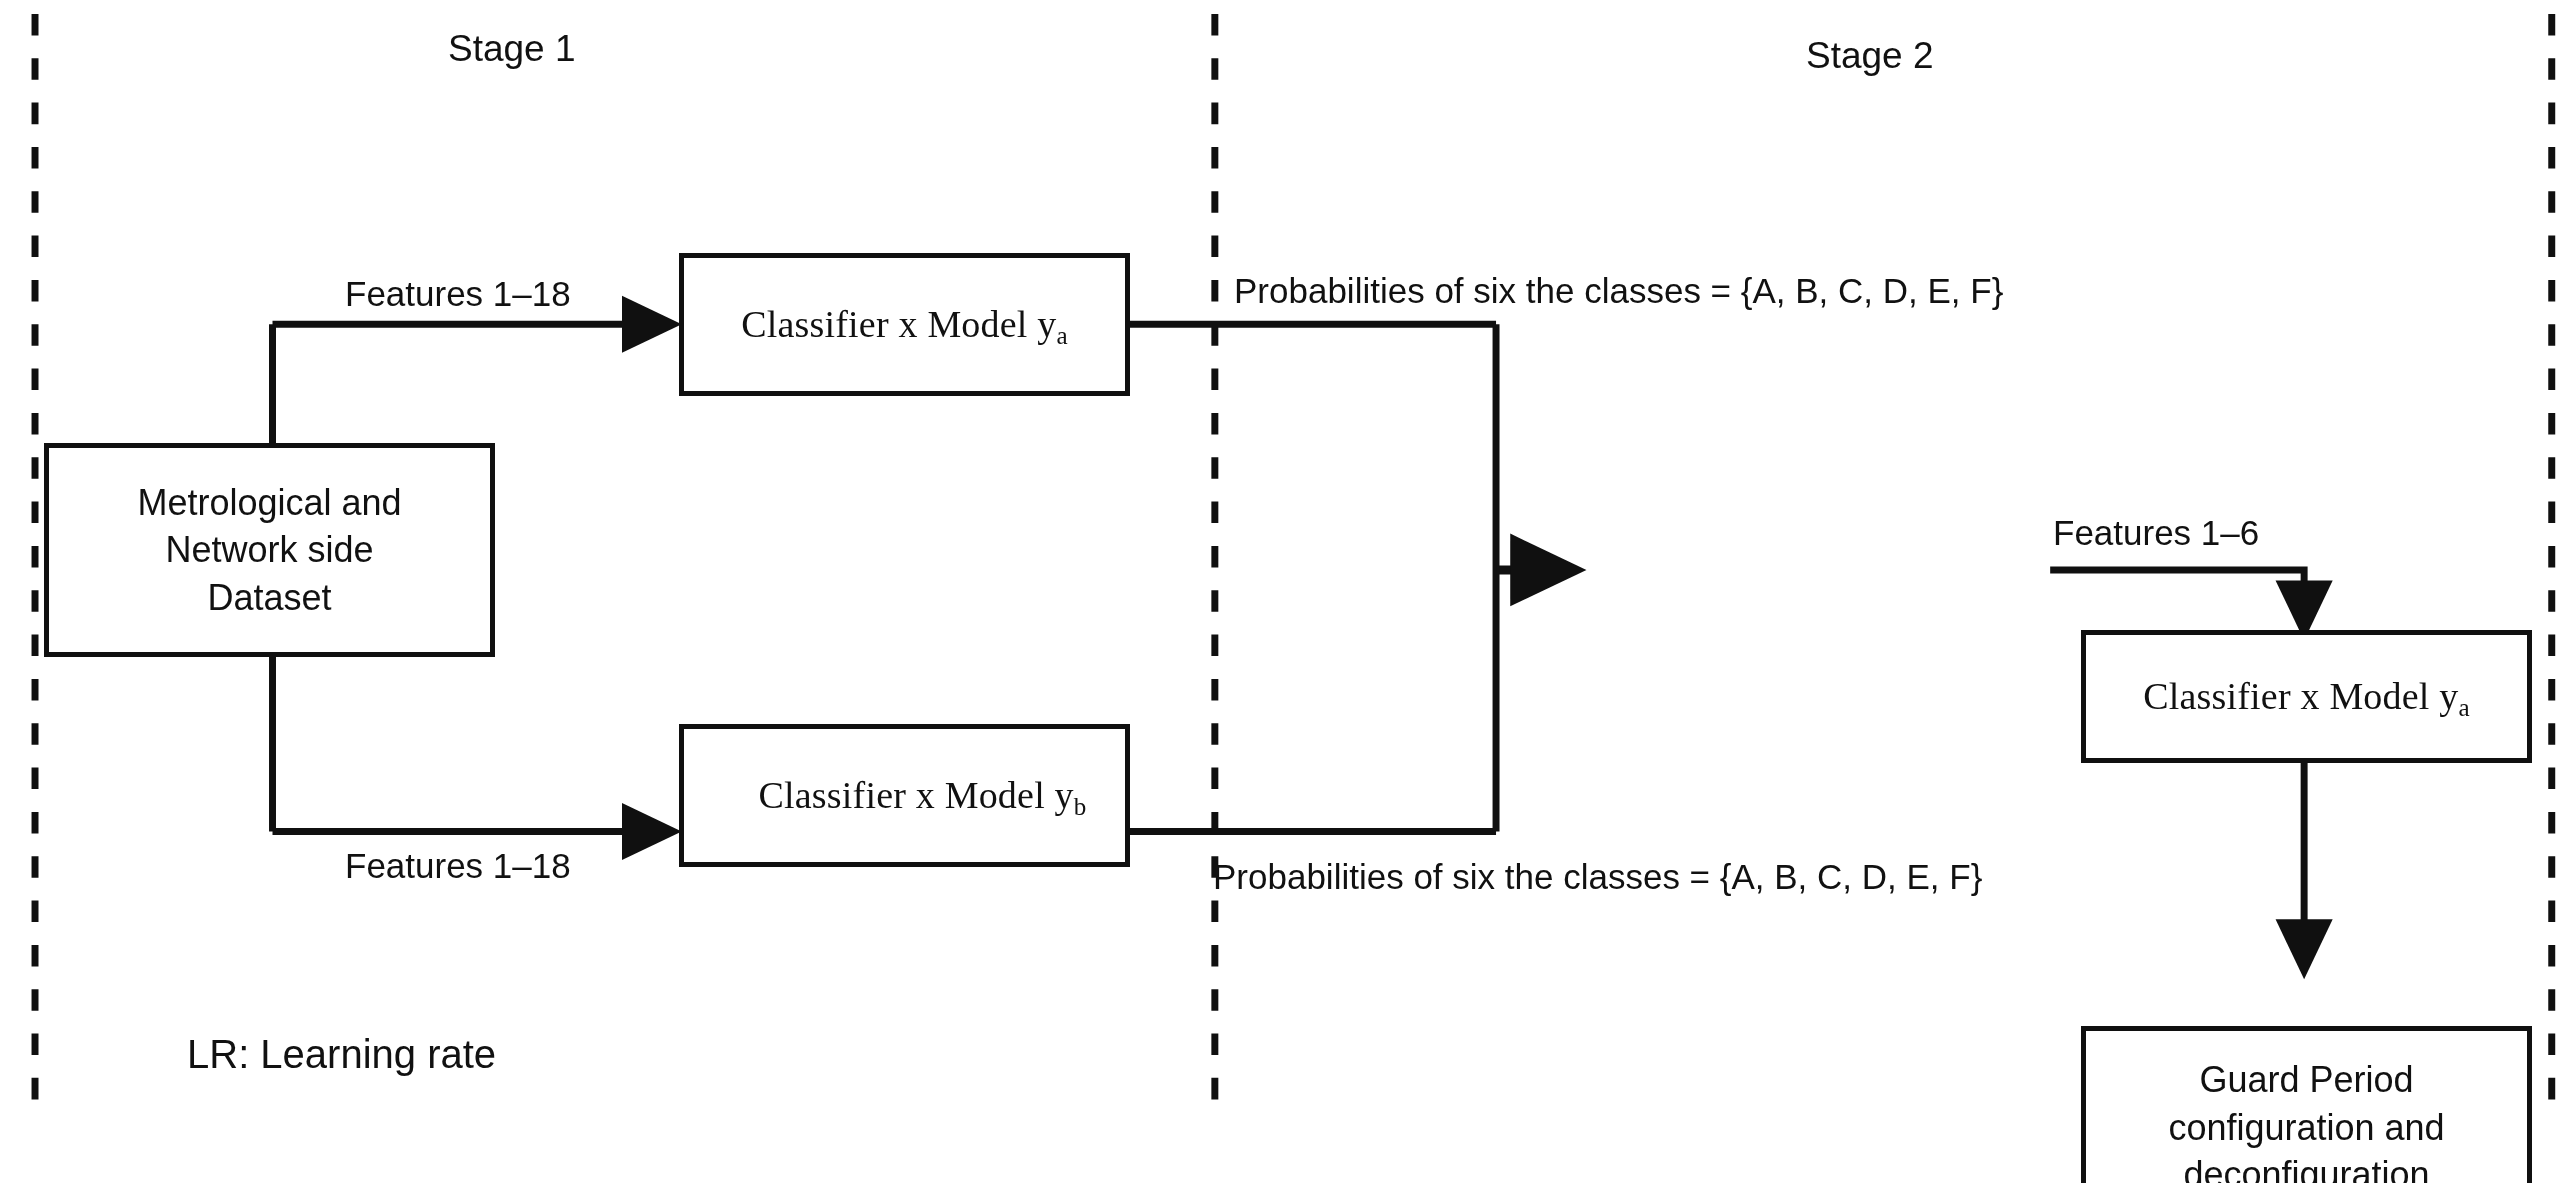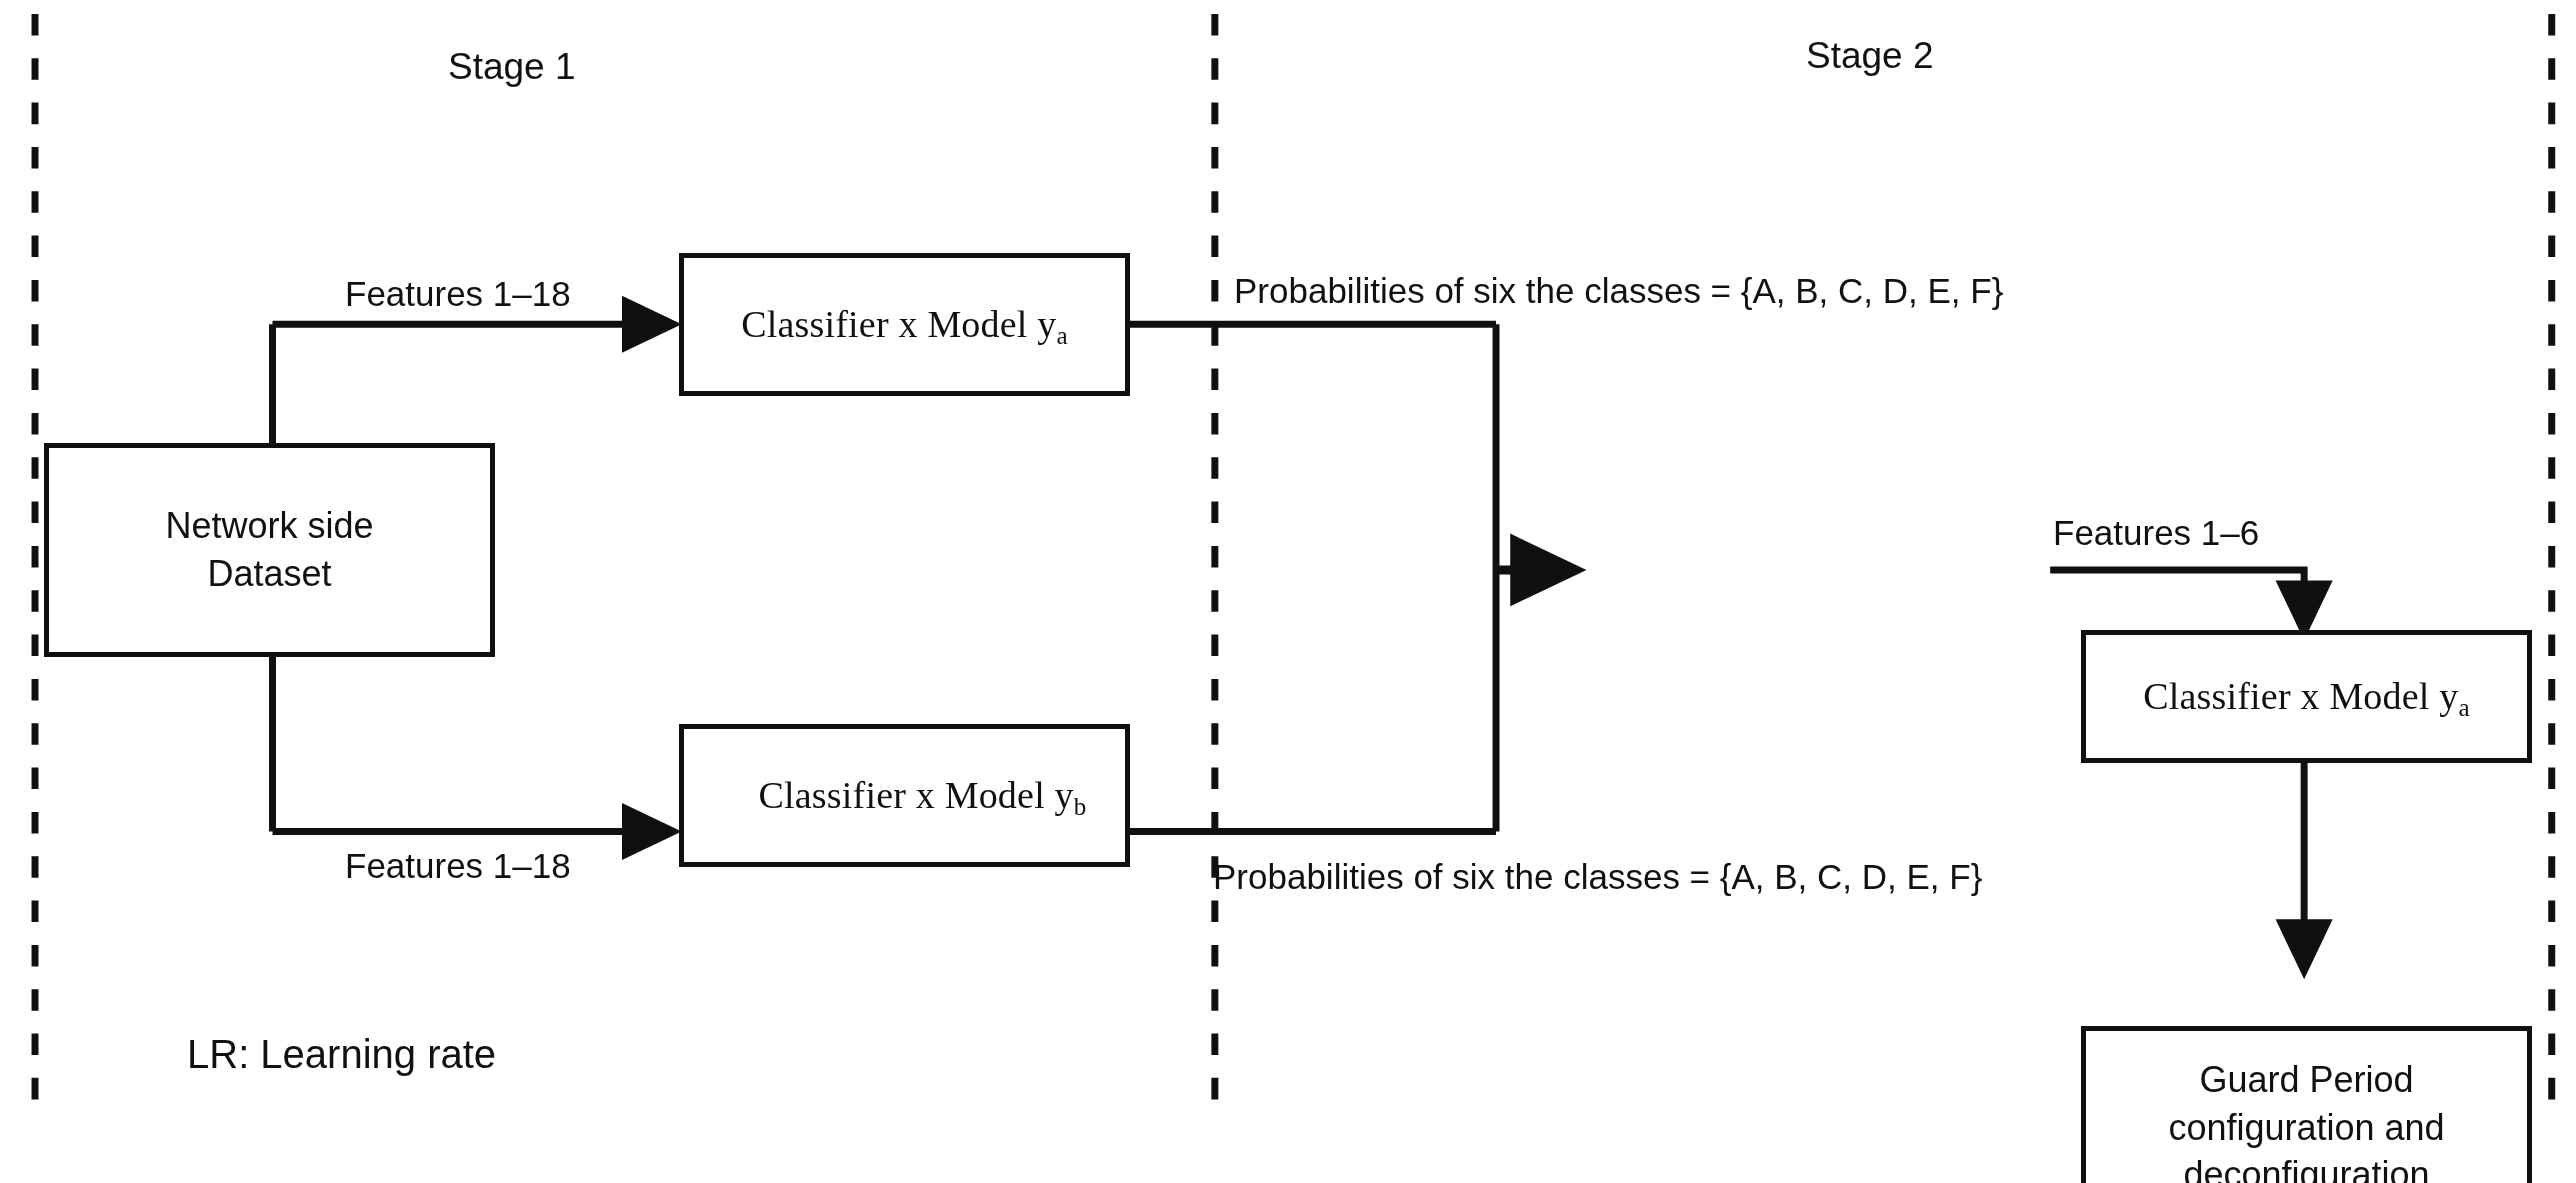--- a/index.html
+++ b/index.html
@@ -117,26 +117,27 @@
 
     <path d="M 2362 512 L 2362 1313" fill="none" stroke="#101010" stroke-width="11"></path>
 
     <path d="M 2362 900 L 2488 900" fill="none" stroke="#101010" stroke-width="14" marker-end="url(#arrowhead)"></path>
 
     <path d="M 3237 900 L 3638 900 L 3638 998" fill="none" stroke="#101010" stroke-width="11" marker-end="url(#arrowhead)"></path>
 
     <path d="M 3638 1199 L 3638 1533" fill="none" stroke="#101010" stroke-width="11" marker-end="url(#arrowhead)"></path>
   </svg>
 
-  <div class="lbl stage-label" style="left:448px; top:46px;">Stage 1</div>
+  <div class="lbl stage-label" style="left:448px; top:28px;">Stage 1</div>
 
   <div class="lbl stage-label" style="left:1806px; top:35px;">Stage 2</div>
 
   <div class="node node-sans" style="left:44px; top:443px; width:451px; height:214px;">
     <div class="node-inner">
+      <div>Metrological and</div>
       <div>Network side</div>
       <div>Dataset</div>
     </div>
   </div>
 
   <div class="node node-serif" style="left:679px; top:253px; width:451px; height:143px;">
     <div class="node-inner">
       <span>Classifier x Model y</span><sub>a</sub>
     </div>
   </div>

